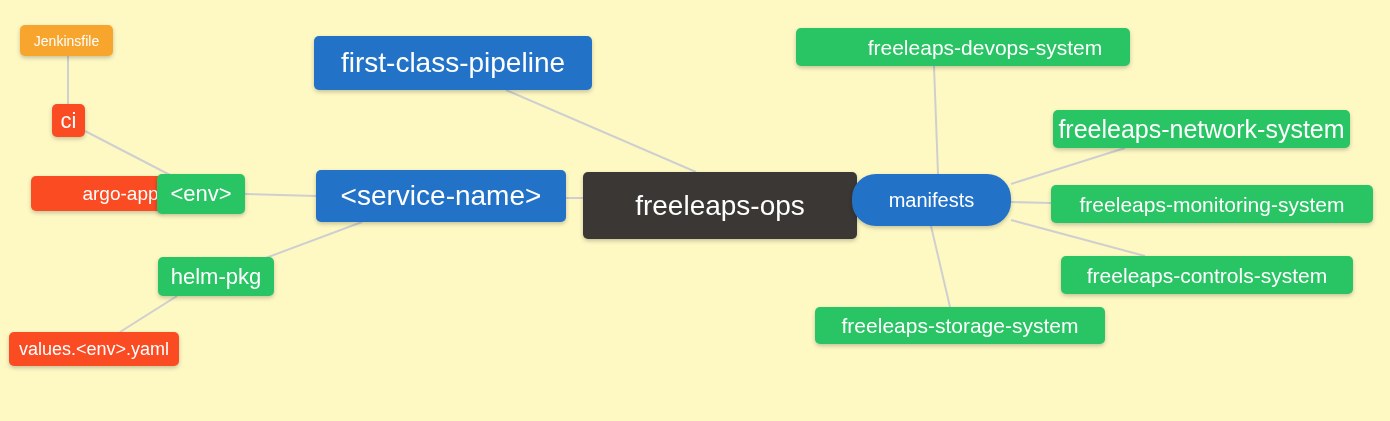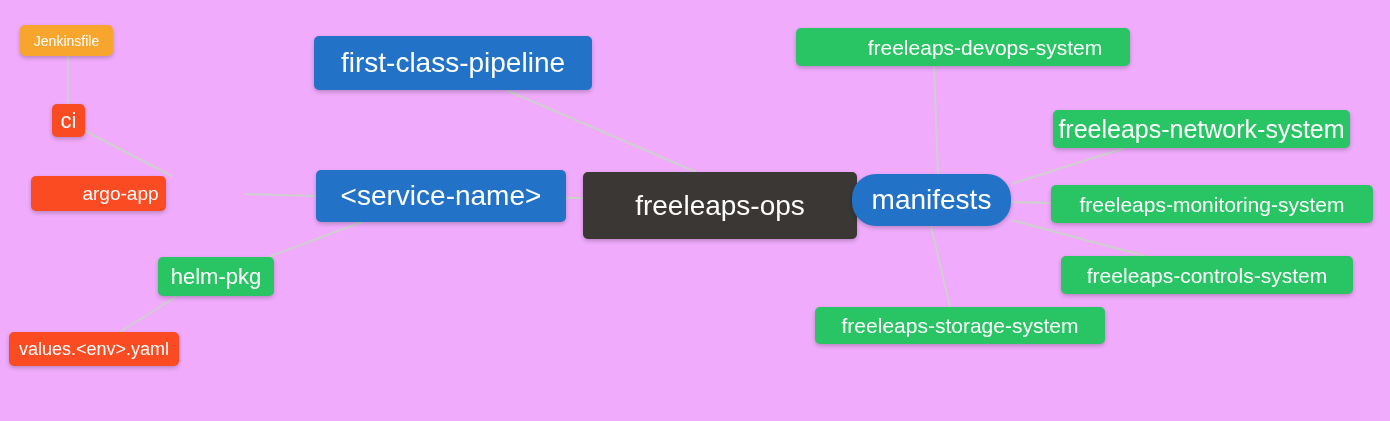--- a/index.html
+++ b/index.html
@@ -5,21 +5,21 @@
   html, body {
     margin: 0;
     padding: 0;
     background: #ffffff;
     font-family: "Liberation Sans", sans-serif;
   }
   .canvas {
     position: relative;
     width: 1390px;
     height: 421px;
-    background: #f0abfc;
+    background: #fef9c3;
     overflow: hidden;
   }
   .edge-layer {
     position: absolute;
     left: 0;
     top: 0;
     width: 1390px;
     height: 421px;
     pointer-events: none;
   }
@@ -54,24 +54,25 @@
       <line x1="938" y1="174" x2="934" y2="66" stroke="#cfcfcf" stroke-width="2"></line>
       <line x1="1011" y1="184" x2="1125" y2="148" stroke="#cfcfcf" stroke-width="2"></line>
       <line x1="1011" y1="202" x2="1051" y2="203" stroke="#cfcfcf" stroke-width="2"></line>
       <line x1="1011" y1="220" x2="1145" y2="256" stroke="#cfcfcf" stroke-width="2"></line>
       <line x1="931" y1="226" x2="950" y2="307" stroke="#cfcfcf" stroke-width="2"></line>
     </svg>
 
 <div class="node" style="left: 20px; top: 25px; width: 93px; height: 31px; font-size: 14px; background: rgb(248, 165, 45); color: rgb(255, 255, 255);">Jenkinsfile</div>
     <div class="node" style="left: 52px; top: 104px; width: 33px; height: 33px; font-size: 22px; background: rgb(250, 75, 34); color: rgb(255, 255, 255);">ci</div>
     <div class="node" style="left: 31px; top: 176px; width: 91px; height: 35px; font-size: 19px; background: rgb(250, 75, 34); color: rgb(255, 255, 255); padding-left: 44px;">argo-app</div>
+    <div class="node" style="left: 157px; top: 174px; width: 88px; height: 40px; font-size: 22px; background: rgb(41, 196, 99); color: rgb(255, 255, 255);">&lt;env&gt;</div>
     <div class="node" style="left: 314px; top: 36px; width: 278px; height: 54px; font-size: 28px; background: rgb(34, 114, 200); color: rgb(255, 255, 255);">first-class-pipeline</div>
     <div class="node" style="left: 316px; top: 170px; width: 250px; height: 52px; font-size: 28px; background: rgb(34, 114, 200); color: rgb(255, 255, 255);">&lt;service-name&gt;</div>
     <div class="node" style="left: 583px; top: 172px; width: 274px; height: 67px; font-size: 28px; background: rgb(59, 55, 52); color: rgb(255, 255, 255);">freeleaps-ops</div>
-    <div class="node" style="left: 852px; top: 174px; width: 159px; height: 52px; font-size: 28px; background: rgb(34, 114, 200); color: rgb(255, 255, 255); border-radius: 24px;">manifests</div>
+    <div class="node" style="left: 852px; top: 174px; width: 159px; height: 52px; font-size: 20px; background: rgb(34, 114, 200); color: rgb(255, 255, 255); border-radius: 24px;">manifests</div>
     <div class="node" style="left: 158px; top: 257px; width: 116px; height: 39px; font-size: 22px; background: rgb(41, 196, 99); color: rgb(255, 255, 255);">helm-pkg</div>
     <div class="node" style="left: 9px; top: 332px; width: 170px; height: 34px; font-size: 18px; background: rgb(250, 75, 34); color: rgb(255, 255, 255);">values.&lt;env&gt;.yaml</div>
     <div class="node" style="left: 796px; top: 28px; width: 290px; height: 38px; font-size: 21px; background: rgb(41, 196, 99); color: rgb(255, 255, 255); padding-left: 44px;">freeleaps-devops-system</div>
     <div class="node" style="left: 1053px; top: 110px; width: 297px; height: 38px; font-size: 25px; background: rgb(41, 196, 99); color: rgb(255, 255, 255);">freeleaps-network-system</div>
     <div class="node" style="left: 1051px; top: 185px; width: 322px; height: 38px; font-size: 21px; background: rgb(41, 196, 99); color: rgb(255, 255, 255);">freeleaps-monitoring-system</div>
     <div class="node" style="left: 1061px; top: 256px; width: 292px; height: 38px; font-size: 21px; background: rgb(41, 196, 99); color: rgb(255, 255, 255);">freeleaps-controls-system</div>
     <div class="node" style="left: 815px; top: 307px; width: 290px; height: 37px; font-size: 21px; background: rgb(41, 196, 99); color: rgb(255, 255, 255);">freeleaps-storage-system</div>
   </div>
 
 </body></html>

